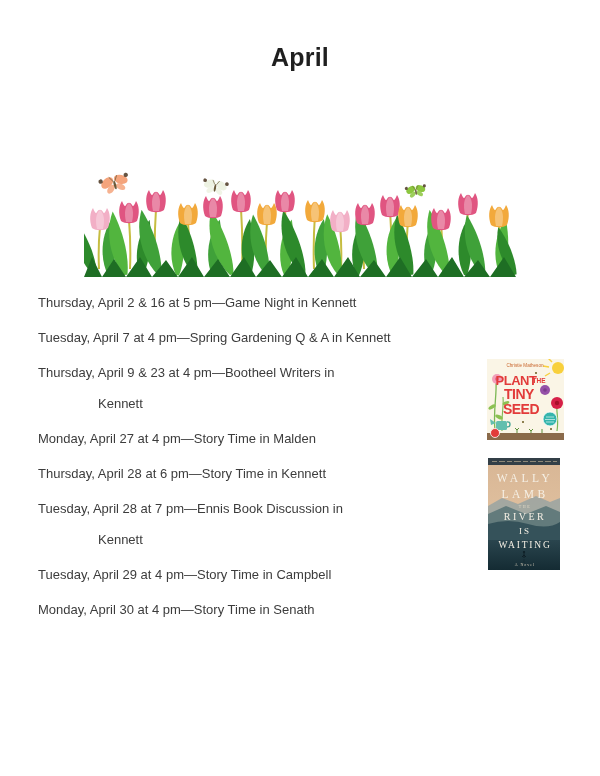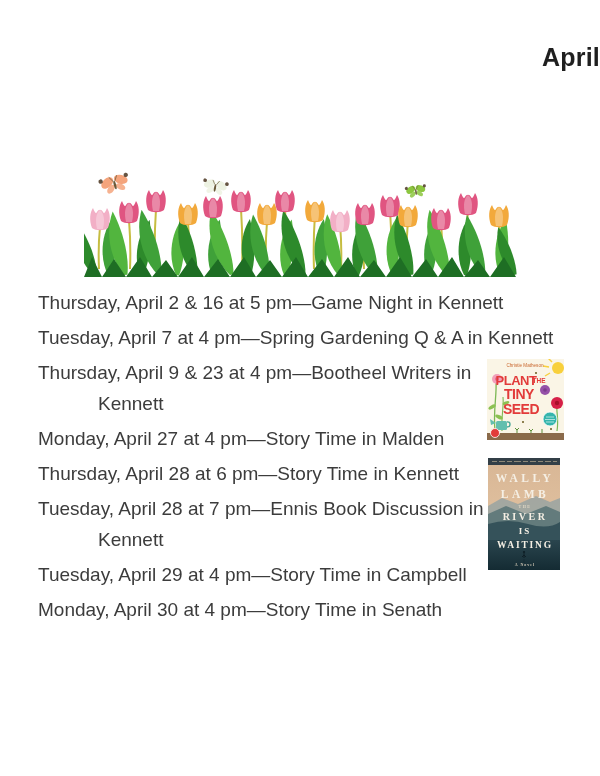--- a/index.html
+++ b/index.html
@@ -4,36 +4,36 @@
 <style>
   html,body{margin:0;padding:0;background:#fff;}
   .page{
     position:relative;width:600px;height:776px;background:#ffffff;
     font-family:"Liberation Sans","DejaVu Sans",sans-serif;overflow:hidden;
   }
   
   .title-block{position:absolute;top:44px;left:0;width:600px;text-align:center;}
   .title-line{
     font-weight:bold;font-size:25px;line-height:26px;color:#1f1f1f;
-    letter-spacing:0.2px;margin:0 0 19px 0;text-align:right;
+    letter-spacing:0.2px;margin:0 0 19px 0;
   }
   
   .flowers{position:absolute;left:84px;top:167px;width:436px;height:110px;}
   
   .events{position:absolute;left:38px;top:287px;width:450px;}
   .event{
-    margin:0 0 4px 0;font-size:19px;line-height:31px;color:#3c3c3c;
+    margin:0 0 4px 0;font-size:13px;line-height:31px;color:#3c3c3c;
     white-space:nowrap;
   }
   .event .cont{display:block;margin-left:60px;}
   .event .cont:empty{display:none;}
   
   .book{position:absolute;overflow:hidden;}
   .book1{left:487px;top:359px;width:77px;height:81px;}
-  .book2{left:488px;top:458px;width:72px;height:112px;font-weight:bold;}
+  .book2{left:488px;top:458px;width:72px;height:112px;}
   .book svg{display:block;}
 </style>
 </head>
 <body>
 
 <div class="page">
 
   <div class="title-block">
     <div class="title-line">April</div>
   </div>

